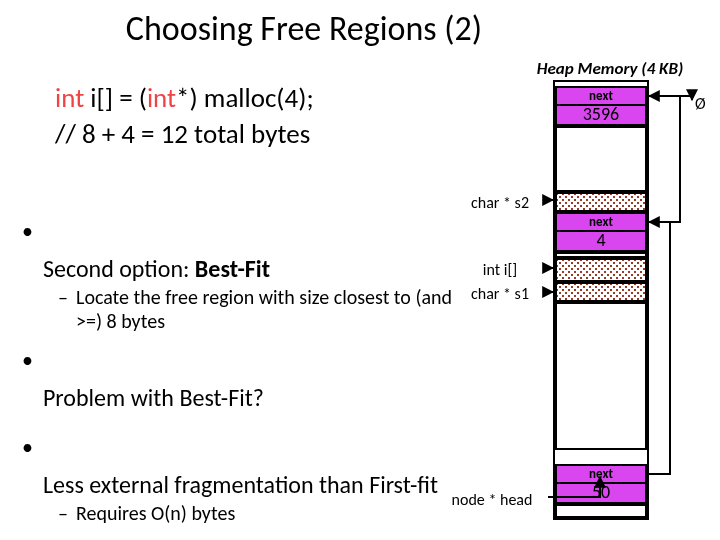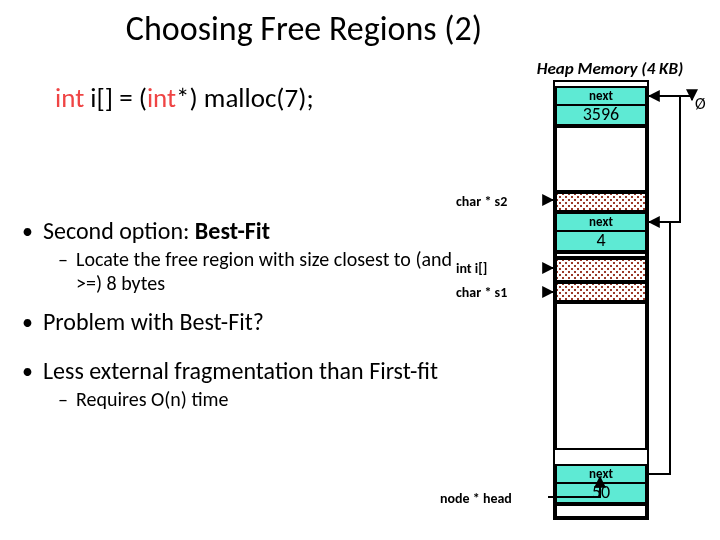--- a/index.html
+++ b/index.html
@@ -27,21 +27,21 @@
     line-height: 1.35;
   }
   .code .kw { color: #ef4444; }
   .bullets {
     position: absolute;
     left: 22px; top: 210px; width: 440px;
     font-size: 24px;
   }
   .bullets .b1 { display:flex; margin-top: 6px; }
   .bullets .b1::before { content: "•"; margin-right: 10px; font-size: 22px; margin-top:2px; }
-  .bullets .b1 .txt { flex:1; }
+  .bullets .b1 .txt { flex:1;margin-top:38px; }
   .bullets .sub {
     font-size: 20px;
     margin-left: 36px;
     margin-top: 2px;
     display: flex;
     justify-content: flex-end;
   }
   .bullets .sub::before { content: "–"; margin-right: 8px; }
   .bullets .sub .txt { flex:1; }
   .bold { font-weight: bold; }
@@ -54,74 +54,75 @@
     font-style: italic;
   }
   .heap {
     position: absolute;
     left: 553px; top: 80px;
     width: 96px; height: 440px;
     border: 2px solid #000;
     background: #fff;
   }
   .seg { position: absolute; left: 0; width: 92px; border: 2px solid #000; background: #fff; }
-  .header { background: #5eead4; text-align: center; }
+  .header { background: #d946ef; text-align: center; }
   .hdr-label { font-size: 13px; font-weight: bold; border-bottom: 2px solid #000; height:18px; line-height:16px;}
   .hdr-size  { font-size: 18px; height:16px; line-height:16px;}
   .hatched {
     background-color: #fff;
     background-image:
       radial-gradient(#9c3a2a 1px, rgba(0,0,0,0) 1px),
       radial-gradient(#9c3a2a 1px, rgba(0,0,0,0) 1px);
     background-size: 6px 6px, 6px 6px;
     background-position: 0 0, 3px 3px;
   }
   .free-block { background: #fff; }
 
   .label {
     position: absolute;
-    font-size: 14px; font-weight: bold;
-    text-align: left;
+    font-size: 16px; font-weight: normal;
+    text-align: center;
   }
 
   
   svg.arrows { position: absolute; left: 0; top: 0; width: 720px; height: 540px; pointer-events: none; }
   .nullsym {
     position: absolute;
     left: 695px; top: 94px;
     font-size: 16px;
   }
 </style>
 </head>
 <body>
 
 <div class="slide">
   <div class="title">Choosing Free Regions (2)</div>
 
   <div class="code">
     <div>
-      <span class="kw">int</span><span> i[] = (</span><span class="kw">int</span><span>*) malloc(7);</span>
+      <span class="kw">int</span><span> i[] = (</span><span class="kw">int</span><span>*) malloc(4);</span>
     </div>
+    <div>// 8 + 4 = 12 total bytes</div>
   </div>
 
   <div class="bullets">
     <div class="b1">
         <span class="txt"><span>Second option: </span><span class="bold">Best-Fit</span></span>
       </div>
     <div class="sub">
         <span class="txt">Locate the free region with size closest to (and &gt;=) 8 bytes</span>
       </div>
     <div class="b1" style="margin-top:12px;">
         <span class="txt">Problem with Best-Fit?</span>
       </div>
     <div class="b1" style="margin-top:20px;">
         <span class="txt">Less external fragmentation than First-fit</span>
       </div>
     <div class="sub">
-        <span class="txt">Requires O(n) time</span>
+        <span class="txt">Requires O(n) bytes</span>
       </div>
   </div>
 
   <div class="heap-title">Heap Memory (4 KB)</div>
 
   <div class="heap">
 
     <div class="seg header" style="top:4px; height:40px;">
       <div class="hdr-label">next</div>
       <div class="hdr-size">3596</div>

